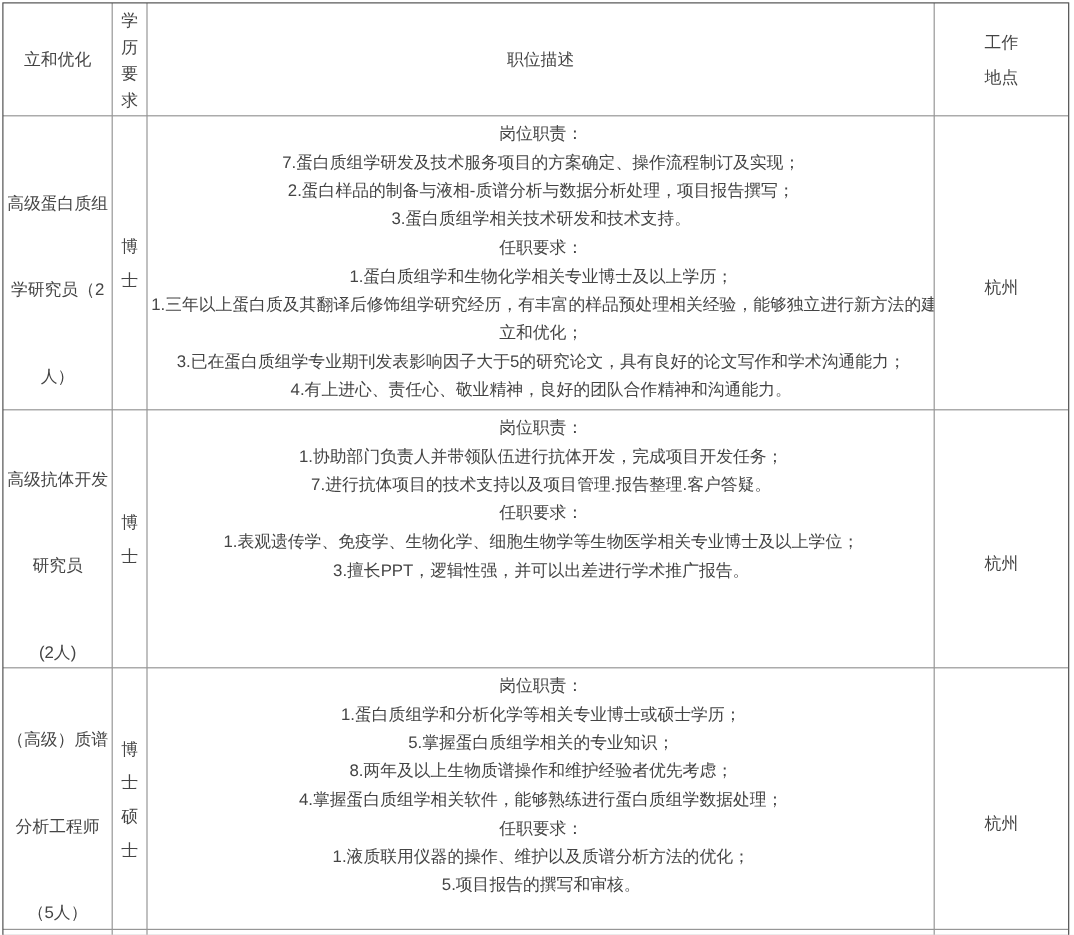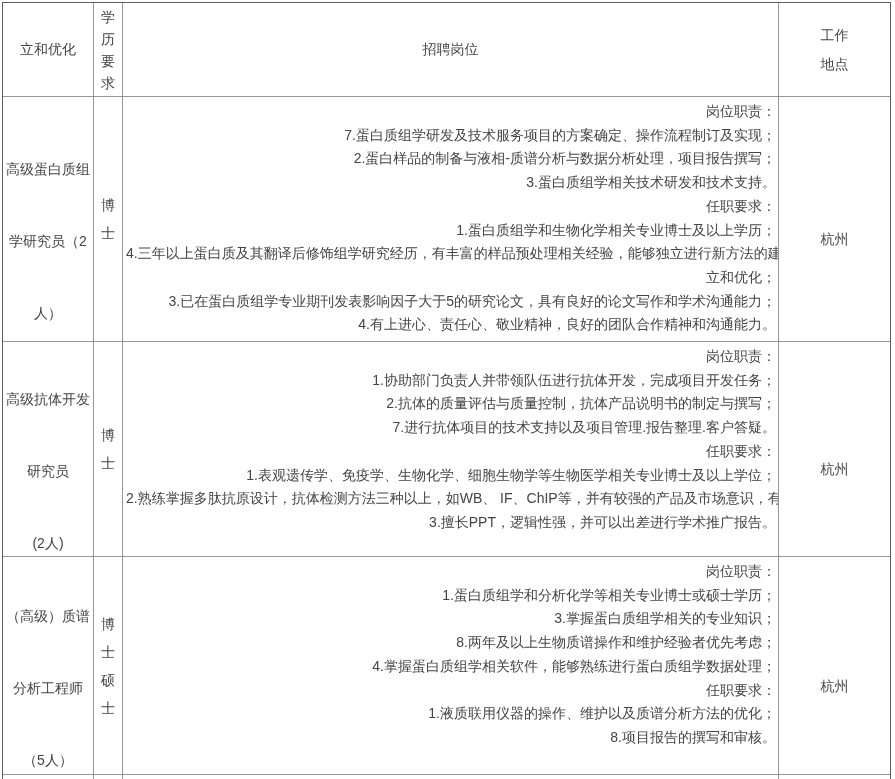--- a/index.html
+++ b/index.html
@@ -32,21 +32,21 @@
     overflow: hidden;
   }
   .center {
     display: flex;
     flex-direction: column;
     justify-content: center;
     align-items: center;
     text-align: center;
   }
   .desc {
-    text-align: right;
+    text-align: center;
     padding: 3px 2px 0 3px;
   }
   .line { white-space: nowrap; }
   .hdr .line      { line-height: 29px; }
   .hdr-edu .line  { line-height: 22px; }
   .pos .line      { line-height: 28px; margin-top: 44px; }
   .edu .line      { line-height: 28px; }
   .desc .line     { line-height: 23.7px; }
   .loc .line      { line-height: 24px; margin-top: 40px; }
 </style>
@@ -57,21 +57,21 @@
     <div class="cell center hdr">
       <div class="line">立和优化</div>
     </div>
     <div class="cell center hdr hdr-edu">
       <div class="line">学</div>
       <div class="line">历</div>
       <div class="line">要</div>
       <div class="line">求</div>
     </div>
     <div class="cell center hdr">
-      <div class="line">招聘岗位</div>
+      <div class="line">职位描述</div>
     </div>
     <div class="cell center hdr">
       <div class="line">工作</div>
       <div class="line">地点</div>
     </div>
     <div class="cell center pos">
       <div class="line">高级蛋白质组</div>
       <div class="line">学研究员（2</div>
       <div class="line">人）</div>
     </div>
@@ -79,70 +79,68 @@
       <div class="line">博</div>
       <div class="line">士</div>
     </div>
     <div class="cell desc">
       <div class="line">岗位职责：</div>
       <div class="line">7.蛋白质组学研发及技术服务项目的方案确定、操作流程制订及实现；</div>
       <div class="line">2.蛋白样品的制备与液相-质谱分析与数据分析处理，项目报告撰写；</div>
       <div class="line">3.蛋白质组学相关技术研发和技术支持。</div>
       <div class="line">任职要求：</div>
       <div class="line">1.蛋白质组学和生物化学相关专业博士及以上学历；</div>
-      <div class="line">4.三年以上蛋白质及其翻译后修饰组学研究经历，有丰富的样品预处理相关经验，能够独立进行新方法的建</div>
+      <div class="line">1.三年以上蛋白质及其翻译后修饰组学研究经历，有丰富的样品预处理相关经验，能够独立进行新方法的建</div>
       <div class="line">立和优化；</div>
       <div class="line">3.已在蛋白质组学专业期刊发表影响因子大于5的研究论文，具有良好的论文写作和学术沟通能力；</div>
       <div class="line">4.有上进心、责任心、敬业精神，良好的团队合作精神和沟通能力。</div>
     </div>
     <div class="cell center loc">
       <div class="line">杭州</div>
     </div>
     <div class="cell center pos">
       <div class="line">高级抗体开发</div>
       <div class="line">研究员</div>
       <div class="line">(2人)</div>
     </div>
     <div class="cell center edu">
       <div class="line">博</div>
       <div class="line">士</div>
     </div>
     <div class="cell desc">
       <div class="line">岗位职责：</div>
       <div class="line">1.协助部门负责人并带领队伍进行抗体开发，完成项目开发任务；</div>
-      <div class="line">2.抗体的质量评估与质量控制，抗体产品说明书的制定与撰写；</div>
       <div class="line">7.进行抗体项目的技术支持以及项目管理.报告整理.客户答疑。</div>
       <div class="line">任职要求：</div>
       <div class="line">1.表观遗传学、免疫学、生物化学、细胞生物学等生物医学相关专业博士及以上学位；</div>
-      <div class="line">2.熟练掌握多肽抗原设计，抗体检测方法三种以上，如WB、 IF、ChIP等，并有较强的产品及市场意识，有</div>
       <div class="line">3.擅长PPT，逻辑性强，并可以出差进行学术推广报告。</div>
     </div>
     <div class="cell center loc">
       <div class="line">杭州</div>
     </div>
     <div class="cell center pos">
       <div class="line">（高级）质谱</div>
       <div class="line">分析工程师</div>
       <div class="line">（5人）</div>
     </div>
     <div class="cell center edu">
       <div class="line">博</div>
       <div class="line">士</div>
       <div class="line">硕</div>
       <div class="line">士</div>
     </div>
     <div class="cell desc">
       <div class="line">岗位职责：</div>
       <div class="line">1.蛋白质组学和分析化学等相关专业博士或硕士学历；</div>
-      <div class="line">3.掌握蛋白质组学相关的专业知识；</div>
+      <div class="line">5.掌握蛋白质组学相关的专业知识；</div>
       <div class="line">8.两年及以上生物质谱操作和维护经验者优先考虑；</div>
       <div class="line">4.掌握蛋白质组学相关软件，能够熟练进行蛋白质组学数据处理；</div>
       <div class="line">任职要求：</div>
       <div class="line">1.液质联用仪器的操作、维护以及质谱分析方法的优化；</div>
-      <div class="line">8.项目报告的撰写和审核。</div>
+      <div class="line">5.项目报告的撰写和审核。</div>
     </div>
     <div class="cell center loc">
       <div class="line">杭州</div>
     </div>
     <div class="cell "></div>
     <div class="cell "></div>
     <div class="cell "></div>
     <div class="cell "></div>
   </div>
 

